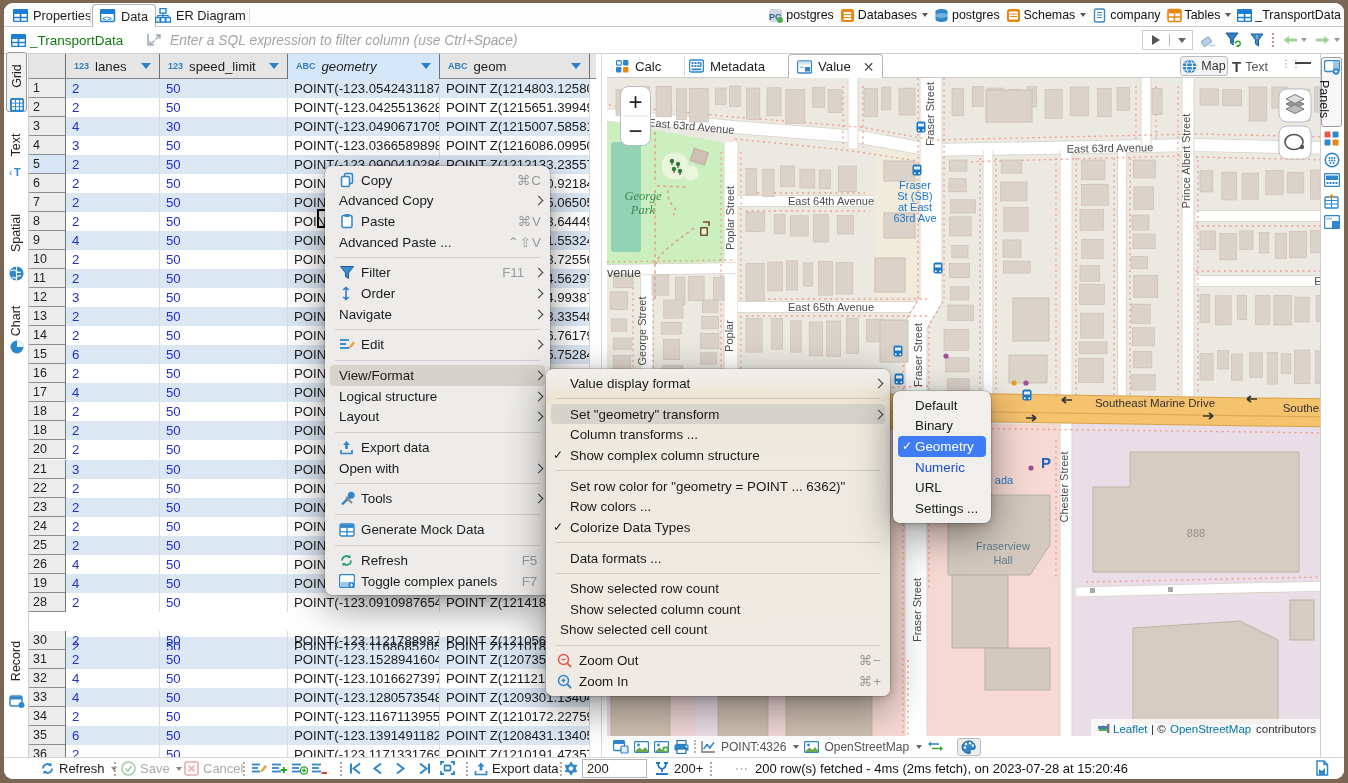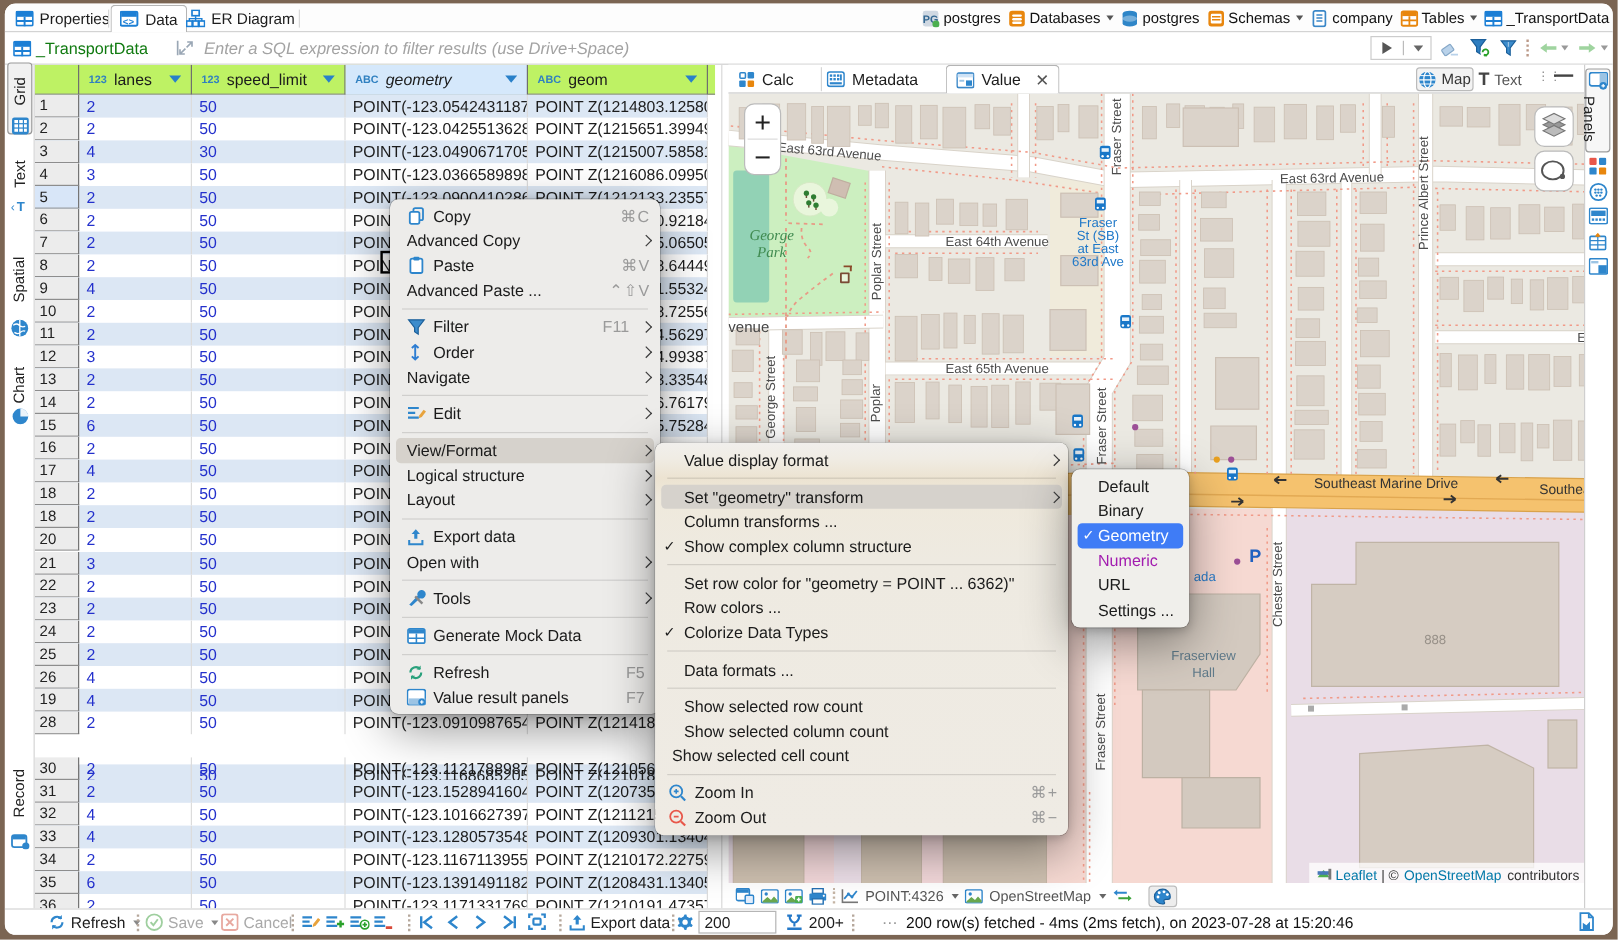--- a/index.html
+++ b/index.html
@@ -20,21 +20,21 @@
 #fexp{position:absolute;left:147px;top:32px;z-index:3}
 #fph{position:absolute;left:170px;top:33px;font-style:italic;color:#a3a3a3;font-size:13.8px;z-index:3}
 #fright{position:absolute;right:8px;top:30px;display:flex;align-items:center;gap:8px;z-index:3}
 
 #sidebar{position:absolute;left:4px;top:54px;width:25px;bottom:26px;background:#fff;border-right:1px solid #cfcfcf}
 .vtab{position:absolute;left:5px;width:23px;display:flex;flex-direction:column;align-items:center;font-size:12.5px;color:#222}
 .vtab .vtx{transform:rotate(-90deg);white-space:nowrap}
 .vtab.active{background:#f1f1f1;border:1px solid #999;border-radius:3px;left:6px;width:21px}
 
 #grid{position:absolute;left:29px;top:54px;width:567px;bottom:26px;background:#fff;overflow:hidden}
-#ghead{position:absolute;left:0;top:0;right:0;height:24.5px;background:#bef264;border-bottom:1.5px solid #888}
+#ghead{position:absolute;left:0;top:0;right:0;height:24.5px;background:#e5e5e5;border-bottom:1.5px solid #888}
 .gh{position:absolute;top:0;height:24.5px;border-right:1px solid #6f6f6f;display:flex;align-items:center;padding-left:8px;gap:6px;font-size:13.2px}
 .typ{font-size:9px;font-weight:bold;letter-spacing:0px}
 .t123{color:#3080c0}.tabc{color:#3080c0}
 .gha{position:absolute;right:6px;top:9px;width:0;height:0;border-left:5.5px solid transparent;border-right:5.5px solid transparent;border-top:6.5px solid #2980c9}
 .grow{position:absolute;left:0;width:561px;height:19.05px;overflow:hidden}
 .grow.odd{background:#dce7f4}
 .rn{position:absolute;left:0;top:0;width:37px;height:19.05px;background:#ececec;border-right:1px solid #757575;border-bottom:1px solid #8d8d8d;text-align:left;padding-left:4px;font-size:12.5px;line-height:18.5px;color:#222}
 .grow.odd .rn{background:#ececec}
 .cell{position:absolute;top:0;height:19.05px;overflow:hidden;white-space:nowrap;font-size:13.2px;line-height:19.3px;padding-left:6px;border-right:1px solid #dcdcdc}
 .cnum{color:#2330cc}
@@ -144,21 +144,21 @@
           <rect x="1" y="1" width="13" height="4" fill="#1c7fd5"></rect>
           <line x1="7.5" y1="5" x2="7.5" y2="13" stroke="#1c7fd5" stroke-width="1.6"></line>
           <line x1="1" y1="8.5" x2="14" y2="8.5" stroke="#1c7fd5" stroke-width="1.6"></line>
         </svg>
         <b style="font-weight:normal">_TransportData</b>
       </div>
       <div id="fexp"><svg width="16" height="16" viewBox="0 0 16 16">
           <line x1="1" y1="2" x2="1" y2="14" stroke="#9aa7b5" stroke-width="1.5"></line>
           <path d="M9 3 h4 v4 M13 3 l-4.5 4.5 M7 13 H3 V9 M3 13 l4.5 -4.5" stroke="#9aa7b5" stroke-width="1.4" fill="none"></path>
         </svg></div>
-      <div id="fph">Enter a SQL expression to filter results (use Drive+Space)</div>
+      <div id="fph">Enter a SQL expression to filter column (use Ctrl+Space)</div>
       <div id="fright">
         <span style="display:flex;align-items:center;gap:6px;border:1px solid #ccc;padding:2px 6px;background:#fff">
           <svg width="14" height="14" viewBox="0 0 14 14">
             <path d="M3 2 L11 7 L3 12 Z" fill="#555"></path>
           </svg>
           <span style="width:1px;height:12px;background:#bbb"></span>
           <span class="dca" style="border-top-color:#666;border-left-width:4.5px;border-right-width:4.5px;border-top-width:5px"></span>
         </span>
         <svg width="16" height="14" viewBox="0 0 16 14">
           <rect x="1" y="6" width="9" height="6" rx="1" transform="rotate(-35 5 9)" fill="#b9d2ea" stroke="#86a8c8"></rect>
@@ -1283,21 +1283,21 @@
         </div>
         <div class="mi">
           <span class="ico">
             <svg width="16" height="14" viewBox="0 0 16 14">
               <rect x="0.5" y="0.5" width="15" height="13" rx="2" fill="#fff" stroke="#2e86cc" stroke-width="1.4"></rect>
               <rect x="1.5" y="8" width="14" height="5" fill="#9cc4e4"></rect>
               <circle cx="12.5" cy="11" r="3" fill="#2e86cc"></circle>
               <path d="M12.5 9.5 v3 M11 11 h3" stroke="#fff" stroke-width="1"></path>
             </svg>
           </span>
-          <span class="lab">Value result panels</span>
+          <span class="lab">Toggle complex panels</span>
           <span class="sc"><span style="letter-spacing:0">F7</span>&nbsp;</span>
         </div>
       </div>
       <div class="menu" style="left:546px;top:369px;width:344px;padding:4px 0;background:linear-gradient(180deg,#f1efec 0%,#f0ece4 4%,#ece3d1 9%,#efe9dc 14%,#eeeae1 30%,#efebe4 100%)">
         <div class="mi" style="padding-left:24px">
           <span class="lab">Value display format</span>
           <span class="chev" style="margin-left:auto"></span>
         </div>
         <div class="msep"></div>
         <div class="mi" style="padding-left:24px">
@@ -1331,57 +1331,57 @@
         <div class="mi" style="padding-left:24px">
           <span class="lab">Show selected row count</span>
         </div>
         <div class="mi" style="padding-left:24px">
           <span class="lab">Show selected column count</span>
         </div>
         <div class="mi" style="">
           <span class="lab">Show selected cell count</span>
         </div>
         <div class="msep"></div>
+        <div class="mi" style="padding-left:24px">
+          <span class="ico" style="margin-left:-13px">
+            <svg width="15" height="15" viewBox="0 0 15 15">
+              <circle cx="6.5" cy="6.5" r="5" fill="none" stroke="#e8574a" stroke-width="1.5"></circle>
+              <line x1="10.5" y1="10.5" x2="14" y2="14" stroke="#e8574a" stroke-width="1.8"></line>
+              <path d="M4.5 6.5 h4" stroke="#e8574a" stroke-width="1.3"></path>
+            </svg>
+          </span>
+          <span class="lab">Zoom Out</span>
+          <span class="sc">⌘−</span>
+        </div>
         <div class="mi" style="padding-left:24px">
           <span class="ico" style="margin-left:-13px">
             <svg width="15" height="15" viewBox="0 0 15 15">
               <circle cx="6.5" cy="6.5" r="5" fill="none" stroke="#2e86cc" stroke-width="1.5"></circle>
               <line x1="10.5" y1="10.5" x2="14" y2="14" stroke="#2e86cc" stroke-width="1.8"></line>
               <path d="M6.5 4.5 v4 M4.5 6.5 h4" stroke="#2e86cc" stroke-width="1.3"></path>
             </svg>
           </span>
           <span class="lab">Zoom In</span>
           <span class="sc">⌘+</span>
         </div>
-        <div class="mi" style="padding-left:24px">
-          <span class="ico" style="margin-left:-13px">
-            <svg width="15" height="15" viewBox="0 0 15 15">
-              <circle cx="6.5" cy="6.5" r="5" fill="none" stroke="#e8574a" stroke-width="1.5"></circle>
-              <line x1="10.5" y1="10.5" x2="14" y2="14" stroke="#e8574a" stroke-width="1.8"></line>
-              <path d="M4.5 6.5 h4" stroke="#e8574a" stroke-width="1.3"></path>
-            </svg>
-          </span>
-          <span class="lab">Zoom Out</span>
-          <span class="sc">⌘−</span>
-        </div>
       </div>
       <div class="menu" style="left:893px;top:391px;width:98px;padding:4px 0;background:#f0efeb">
         <div class="mi" style="padding-left:22px">
           <span class="lab" style="color:#1b1b1b">Default</span>
         </div>
         <div class="mi" style="padding-left:22px">
           <span class="lab" style="color:#1b1b1b">Binary</span>
         </div>
         <div class="mi" style="padding-left:22px">
           <div class="mblue"></div>
           <span class="chk" style="left:9px;color:#fff">✓</span>
           <span class="lab" style="color:#fff">Geometry</span>
         </div>
         <div class="mi" style="padding-left:22px">
-          <span class="lab" style="color:#a21caf">Numeric</span>
+          <span class="lab" style="color:#1d4ed8">Numeric</span>
         </div>
         <div class="mi" style="padding-left:22px">
           <span class="lab" style="color:#1b1b1b">URL</span>
         </div>
         <div class="mi" style="padding-left:22px">
           <span class="lab" style="color:#1b1b1b">Settings ...</span>
         </div>
       </div>
     </div>
   </div>

